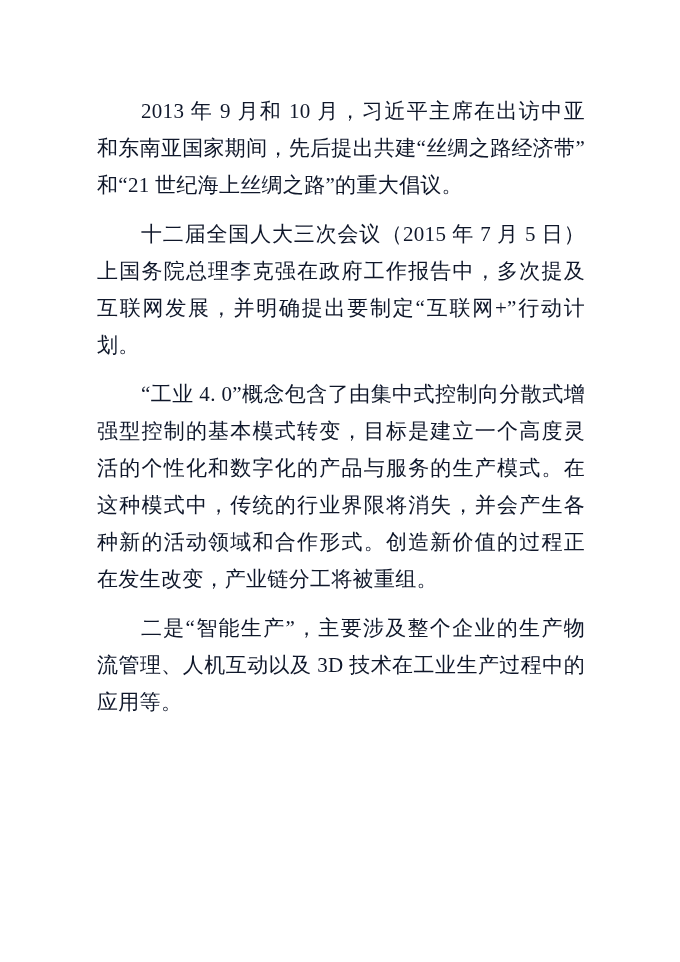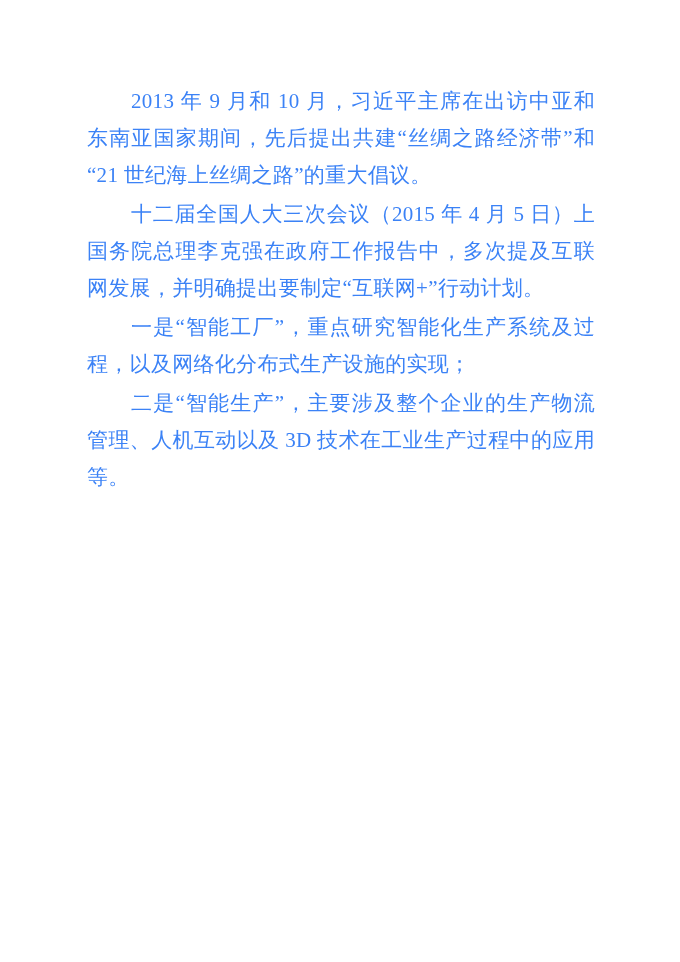--- a/index.html
+++ b/index.html
@@ -14,37 +14,37 @@
     position: relative;
     font-family: "Liberation Serif", "DejaVu Serif", serif;
   }
   .doc-page {
     position: absolute;
     left: 85px;
     top: 81px;
     width: 512px;
   }
   .doc-page p {
-    margin: 2px;
+    margin: 12px;
     padding: 0;
     font-size: 21px;
     line-height: 37px;
-    color: #3b82f6;
+    color: #0f172a;
     text-align: justify;
     letter-spacing: 0.3px;
     word-break: break-all;
   }
   .doc-page p.body-para {
     text-indent: 44px;
   }
   .doc-page p.heading-para {
     text-indent: 0;
   }
 </style>
 </head>
 <body>
 
 <div class="doc-page">
   <p class="body-para">2013 年 9 月和 10 月，习近平主席在出访中亚和东南亚国家期间，先后提出共建“丝绸之路经济带”和“21 世纪海上丝绸之路”的重大倡议。</p>
-  <p class="body-para">十二届全国人大三次会议（2015 年 4 月 5 日）上国务院总理李克强在政府工作报告中，多次提及互联网发展，并明确提出要制定“互联网+”行动计划。</p>
-  <p class="body-para">一是“智能工厂”，重点研究智能化生产系统及过程，以及网络化分布式生产设施的实现；</p>
+  <p class="body-para">十二届全国人大三次会议（2015 年 7 月 5 日）上国务院总理李克强在政府工作报告中，多次提及互联网发展，并明确提出要制定“互联网+”行动计划。</p>
+  <p class="body-para">“工业 4. 0”概念包含了由集中式控制向分散式增强型控制的基本模式转变，目标是建立一个高度灵活的个性化和数字化的产品与服务的生产模式。在这种模式中，传统的行业界限将消失，并会产生各种新的活动领域和合作形式。创造新价值的过程正在发生改变，产业链分工将被重组。</p>
   <p class="body-para">二是“智能生产”，主要涉及整个企业的生产物流管理、人机互动以及 3D 技术在工业生产过程中的应用等。</p>
 </div>
 
 </body></html>

